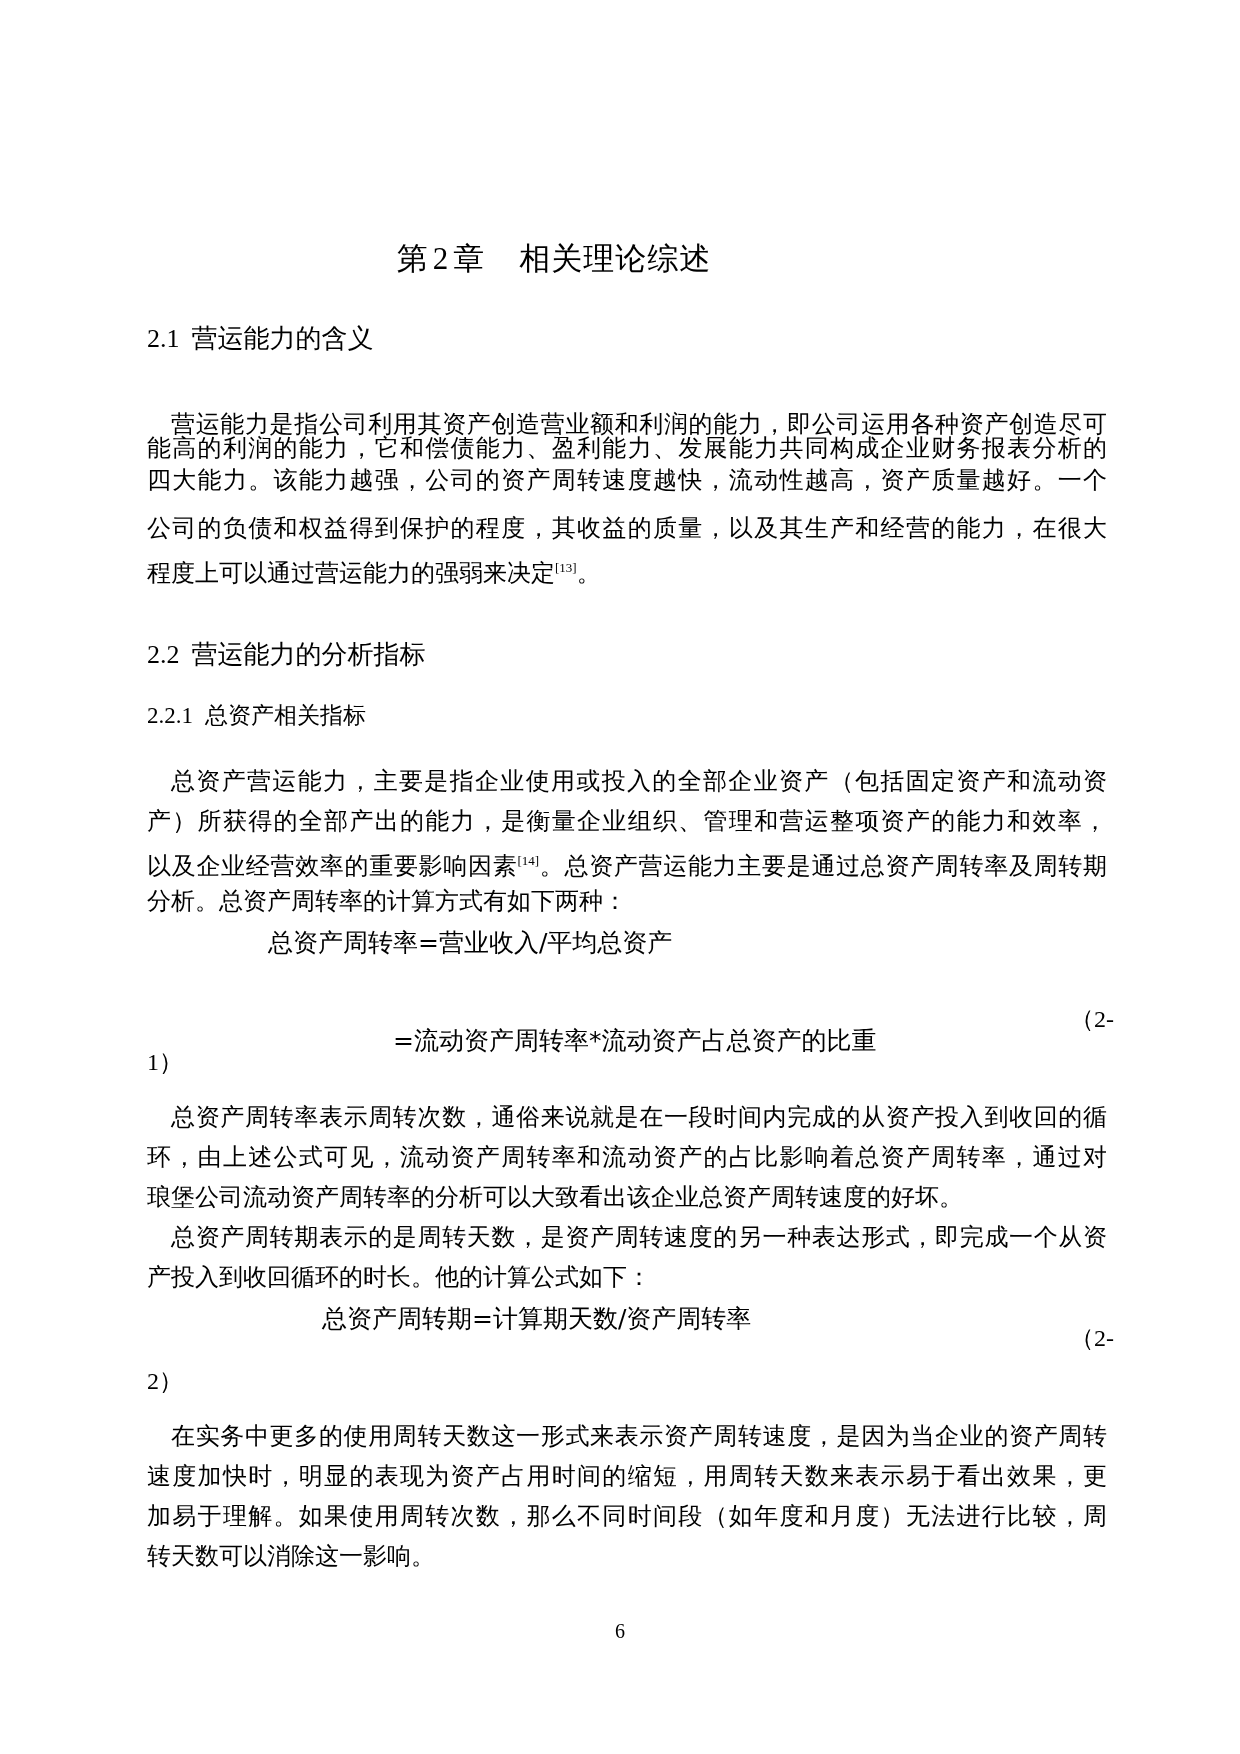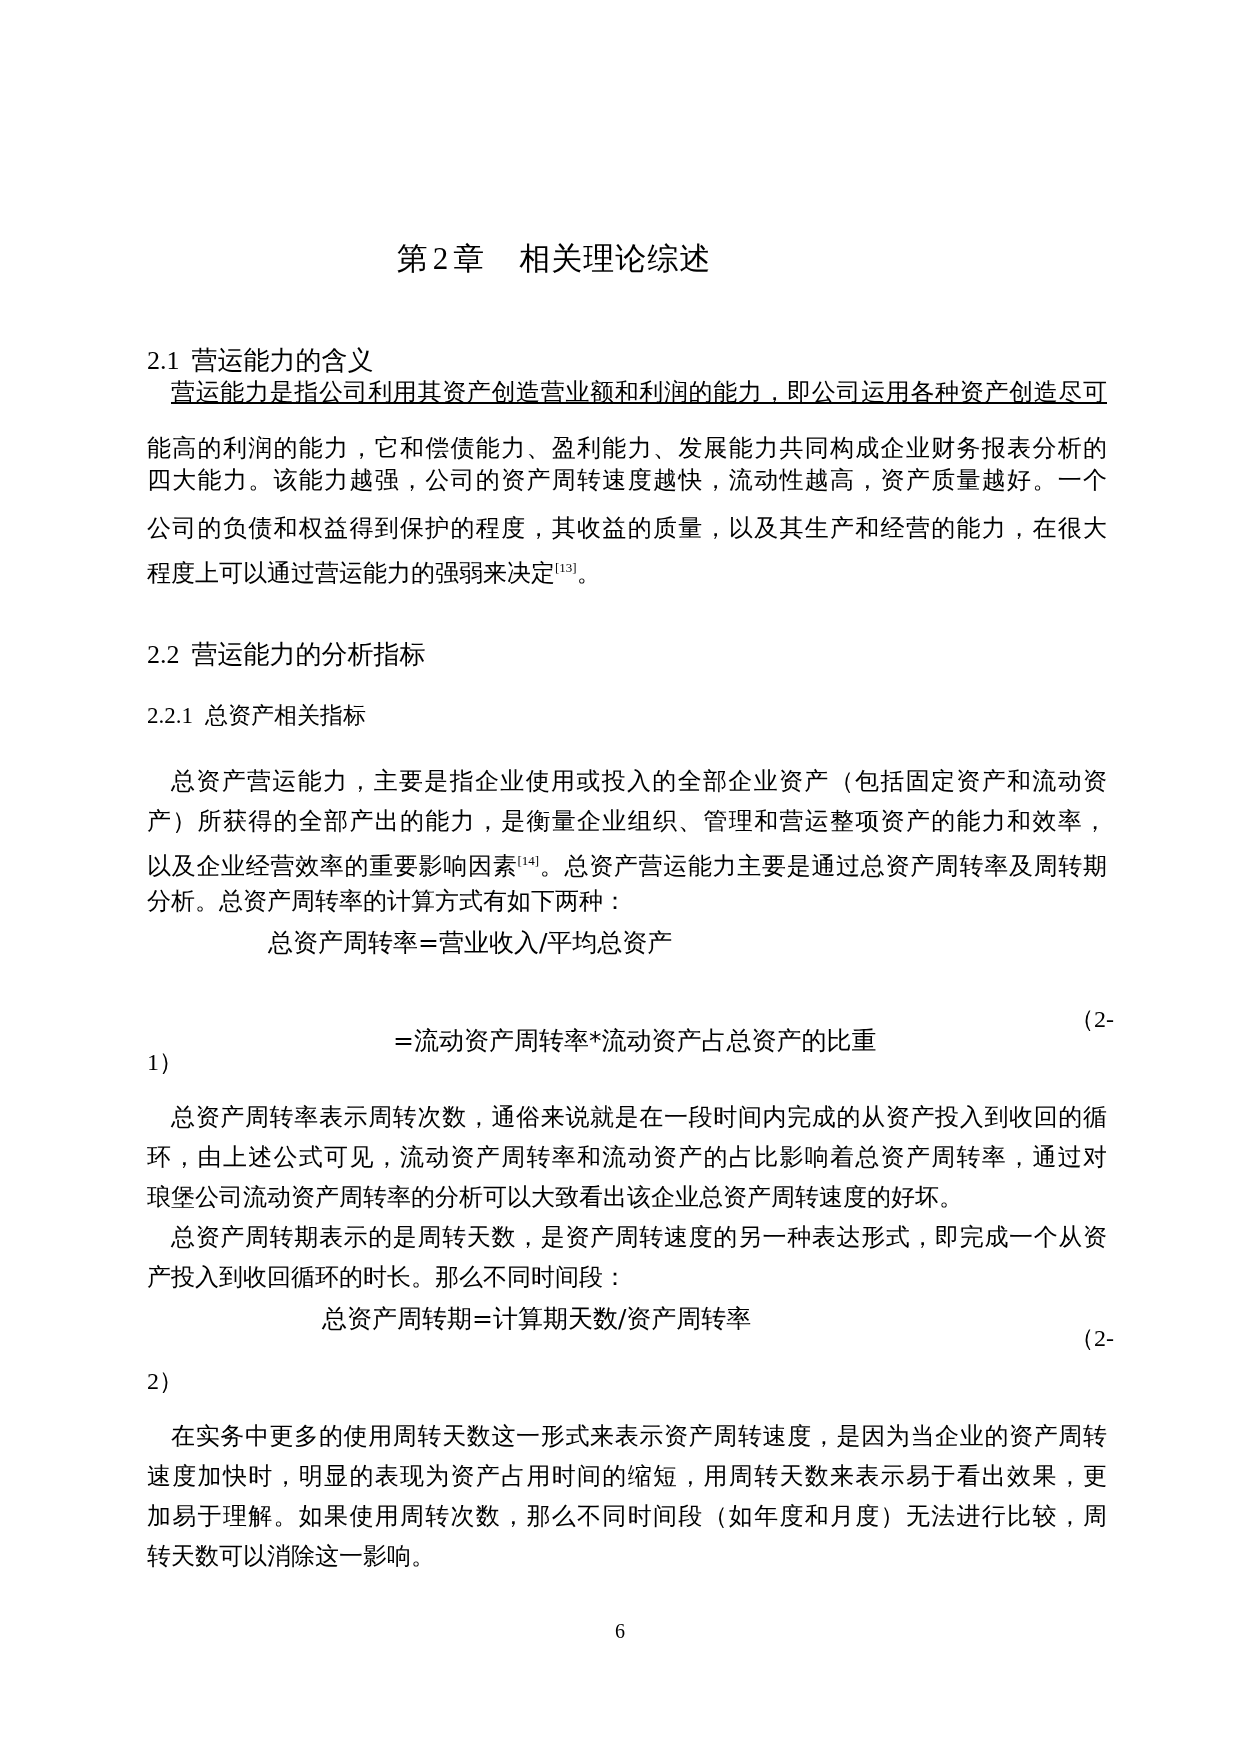--- a/index.html
+++ b/index.html
@@ -23,26 +23,26 @@
     .pagenum { left: 0; width: 1240px; text-align: center; top: 1620px;
       font-size: 20px; font-family: "Liberation Serif", serif; }
   </style>
 </head>
 <body>
 
 <div class="abs chapter">
   <span>第</span><span class="num" style="margin:0 4px;">2</span><span>章</span><span style="display:inline-block;width:34px;"></span><span>相关理论综述</span>
 </div>
 
-<div class="abs h2" style="top:343px;text-align:center;">
+<div class="abs h2" style="top:321px;text-align:center;">
   <span class="n">2.1</span><span>营运能力的含义</span>
 </div>
 
 <div>
-  <div class="abs line indent" style="top:372px;text-decoration:underline;">营运能力是指公司利用其资产创造营业额和利润的能力，即公司运用各种资产创造尽可</div>
+  <div class="abs line indent" style="top:404px;">营运能力是指公司利用其资产创造营业额和利润的能力，即公司运用各种资产创造尽可</div>
   <div class="abs line" style="top:428px;">能高的利润的能力，它和偿债能力、盈利能力、发展能力共同构成企业财务报表分析的</div>
   <div class="abs line" style="top:460px;">四大能力。该能力越强，公司的资产周转速度越快，流动性越高，资产质量越好。一个</div>
   <div class="abs line" style="top:508px;">公司的负债和权益得到保护的程度，其收益的质量，以及其生产和经营的能力，在很大</div>
   <div class="abs line last" style="top:548px;">
     <span>程度上可以通过营运能力的强弱来决定</span><sup>[13]</sup><span>。</span>
   </div>
 </div>
 
 <div class="abs h2" style="top:637px;">
   <span class="n">2.2</span><span>营运能力的分析指标</span>
@@ -69,21 +69,21 @@
 </div>
 
 <div>
   <div class="abs line indent" style="top:1097px;">总资产周转率表示周转次数，通俗来说就是在一段时间内完成的从资产投入到收回的循</div>
   <div class="abs line" style="top:1137px;">环，由上述公式可见，流动资产周转率和流动资产的占比影响着总资产周转率，通过对</div>
   <div class="abs line last" style="top:1177px;">琅堡公司流动资产周转率的分析可以大致看出该企业总资产周转速度的好坏。</div>
 </div>
 
 <div>
   <div class="abs line indent" style="top:1217px;">总资产周转期表示的是周转天数，是资产周转速度的另一种表达形式，即完成一个从资</div>
-  <div class="abs line last" style="top:1257px;">产投入到收回循环的时长。那么不同时间段：</div>
+  <div class="abs line last" style="top:1257px;">产投入到收回循环的时长。他的计算公式如下：</div>
 </div>
 
 <div>
   <div class="abs formula" style="left:322px; top:1302px;">总资产周转期=计算期天数/资产周转率</div>
   <div class="abs eqnum" style="left:1070px; top:1322px;">（2-</div>
   <div class="abs eqnum" style="left:147px; top:1365px;">2）</div>
 </div>
 
 <div>
   <div class="abs line indent" style="top:1416px;">在实务中更多的使用周转天数这一形式来表示资产周转速度，是因为当企业的资产周转</div>

